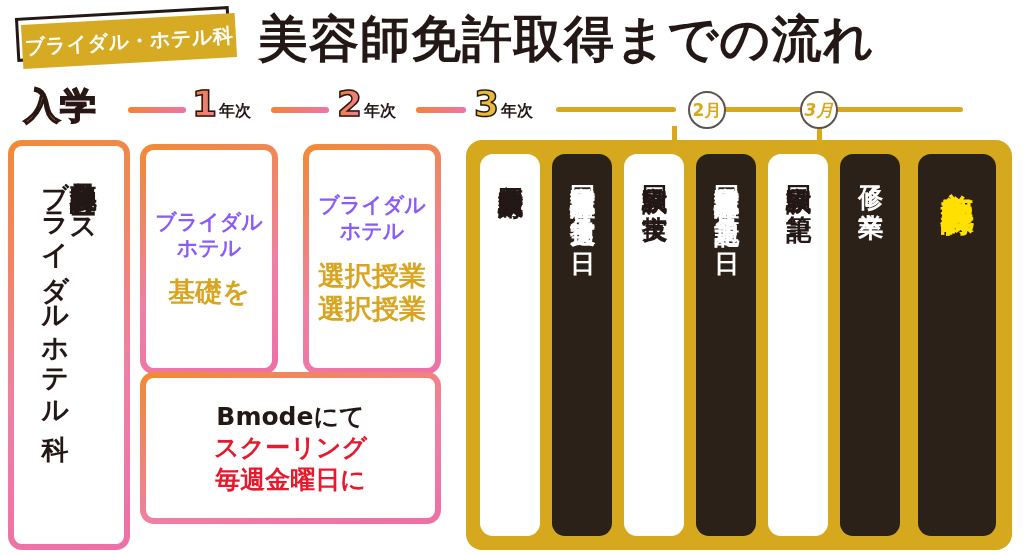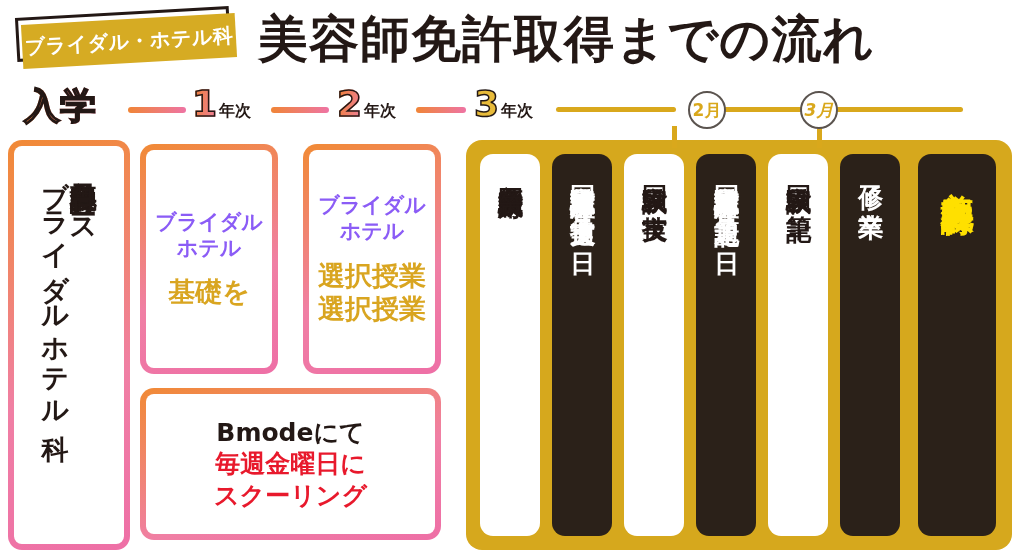--- a/index.html
+++ b/index.html
@@ -333,26 +333,26 @@
       <div class="hcard-lines">
         <div class="hc-dark">ブライダル</div>
         <div class="hc-dark">ホテル</div>
         <div class="gap-sm"></div>
         <div class="hc-gold">選択授業</div>
         <div class="hc-gold">選択授業</div>
       </div>
     </div>
   </div>
 
-  <div class="vcard" style="left:140px; top:388px; width:301px; height:152px;">
+  <div class="vcard" style="left:140px; top:372px; width:301px; height:152px;">
     <div class="vcard-inner">
       <div class="hcard-lines">
         <div class="hc-black">Bmodeにて</div>
+        <div class="hc-red">スクーリング</div>
         <div class="hc-red">毎週金曜日に</div>
-        <div class="hc-red">スクーリング</div>
       </div>
     </div>
   </div>
 
   <div class="gold-panel">
 
     <div class="pillar white" style="left:14px; width:60px;">
       <div class="tate">美容師国家試験対策</div>
     </div>
 

